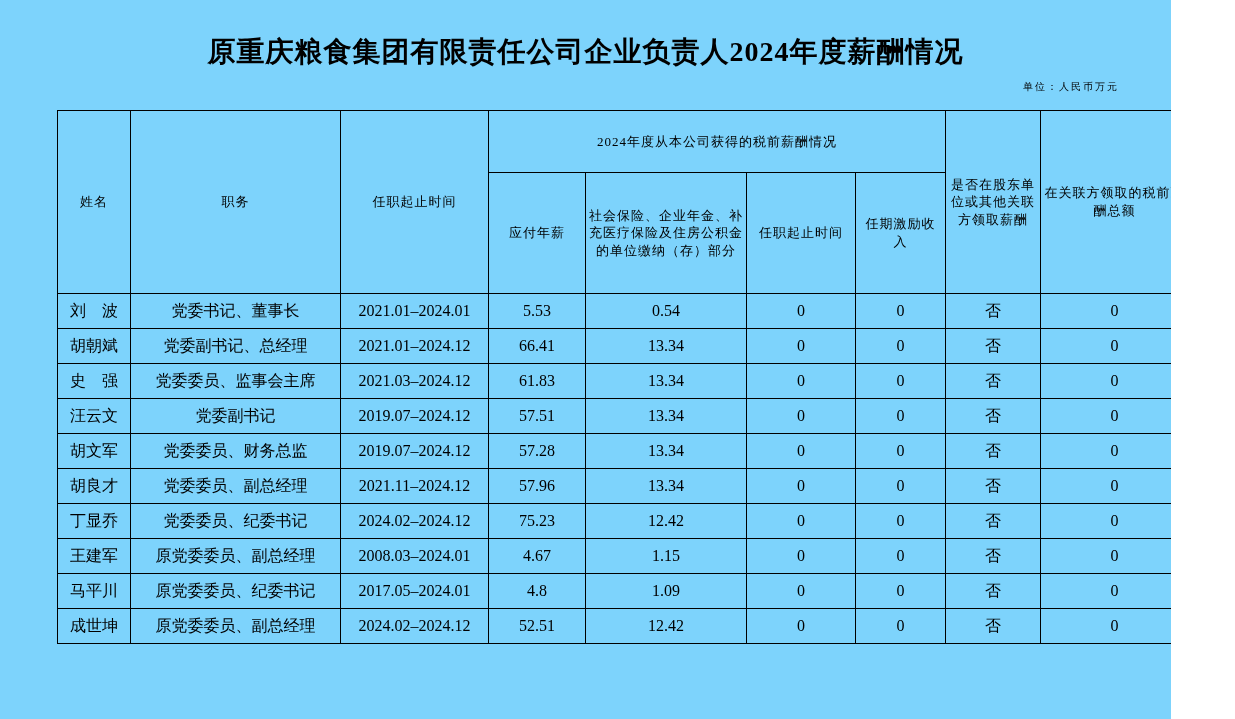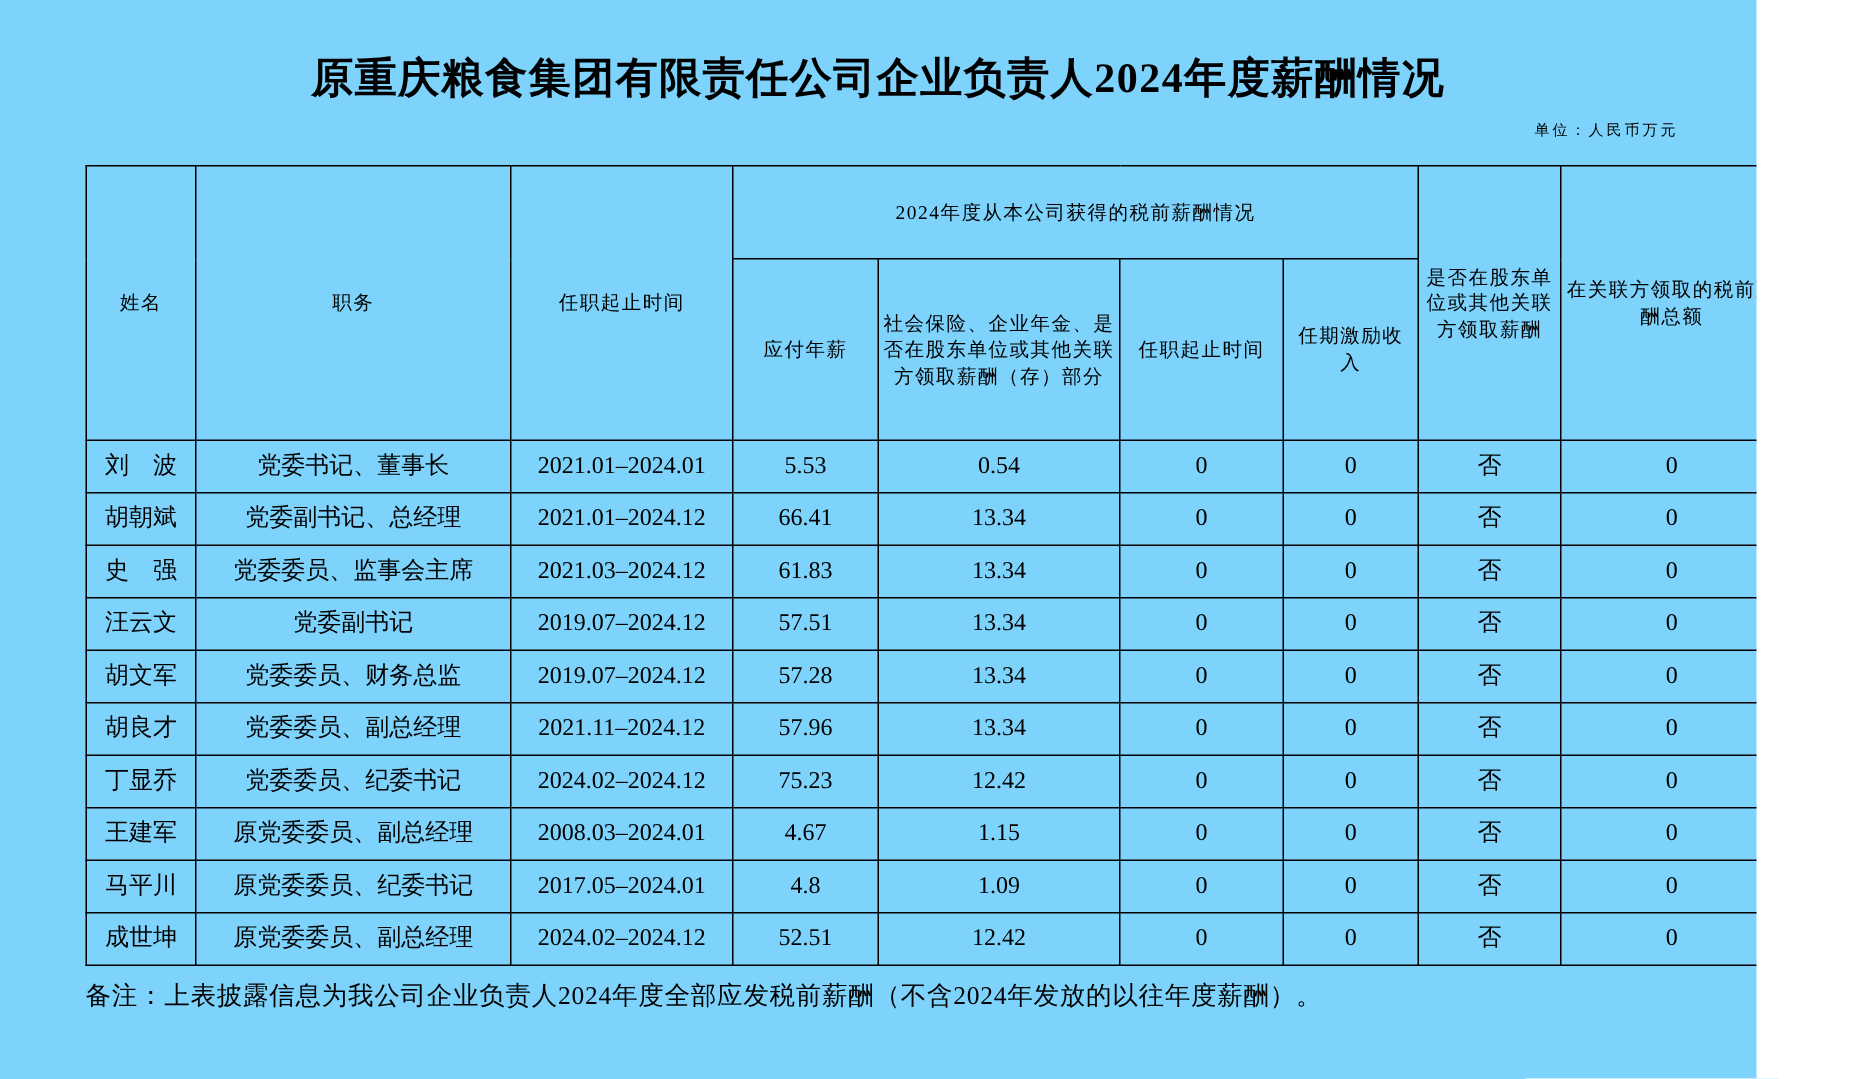--- a/index.html
+++ b/index.html
@@ -96,21 +96,21 @@
       <tr class="h1">
         <th rowspan="2">姓名</th>
         <th rowspan="2">职务</th>
         <th rowspan="2">任职起止时间</th>
         <th colspan="4">2024年度从本公司获得的税前薪酬情况</th>
         <th rowspan="2">是否在股东单位或其他关联方领取薪酬</th>
         <th rowspan="2">在关联方领取的税前薪酬总额</th>
       </tr>
       <tr class="h2">
         <th>应付年薪</th>
-        <th>社会保险、企业年金、是否在股东单位或其他关联方领取薪酬（存）部分</th>
+        <th>社会保险、企业年金、补充医疗保险及住房公积金的单位缴纳（存）部分</th>
         <th>任职起止时间</th>
         <th>任期激励收入</th>
       </tr>
     </thead>
     <tbody>
         <tr>
     <td>刘　波</td>
     <td>党委书记、董事长</td>
     <td>2021.01–2024.01</td>
     <td>5.53</td>
@@ -215,15 +215,14 @@
     <td>52.51</td>
     <td>12.42</td>
     <td>0</td>
     <td>0</td>
     <td>否</td>
     <td>0</td>
   </tr>
       </tbody>
   </table>
 
-  <div class="footnote">备注：上表披露信息为我公司企业负责人2024年度全部应发税前薪酬（不含2024年发放的以往年度薪酬）。</div>
 
 </div>
 
 </body></html>

